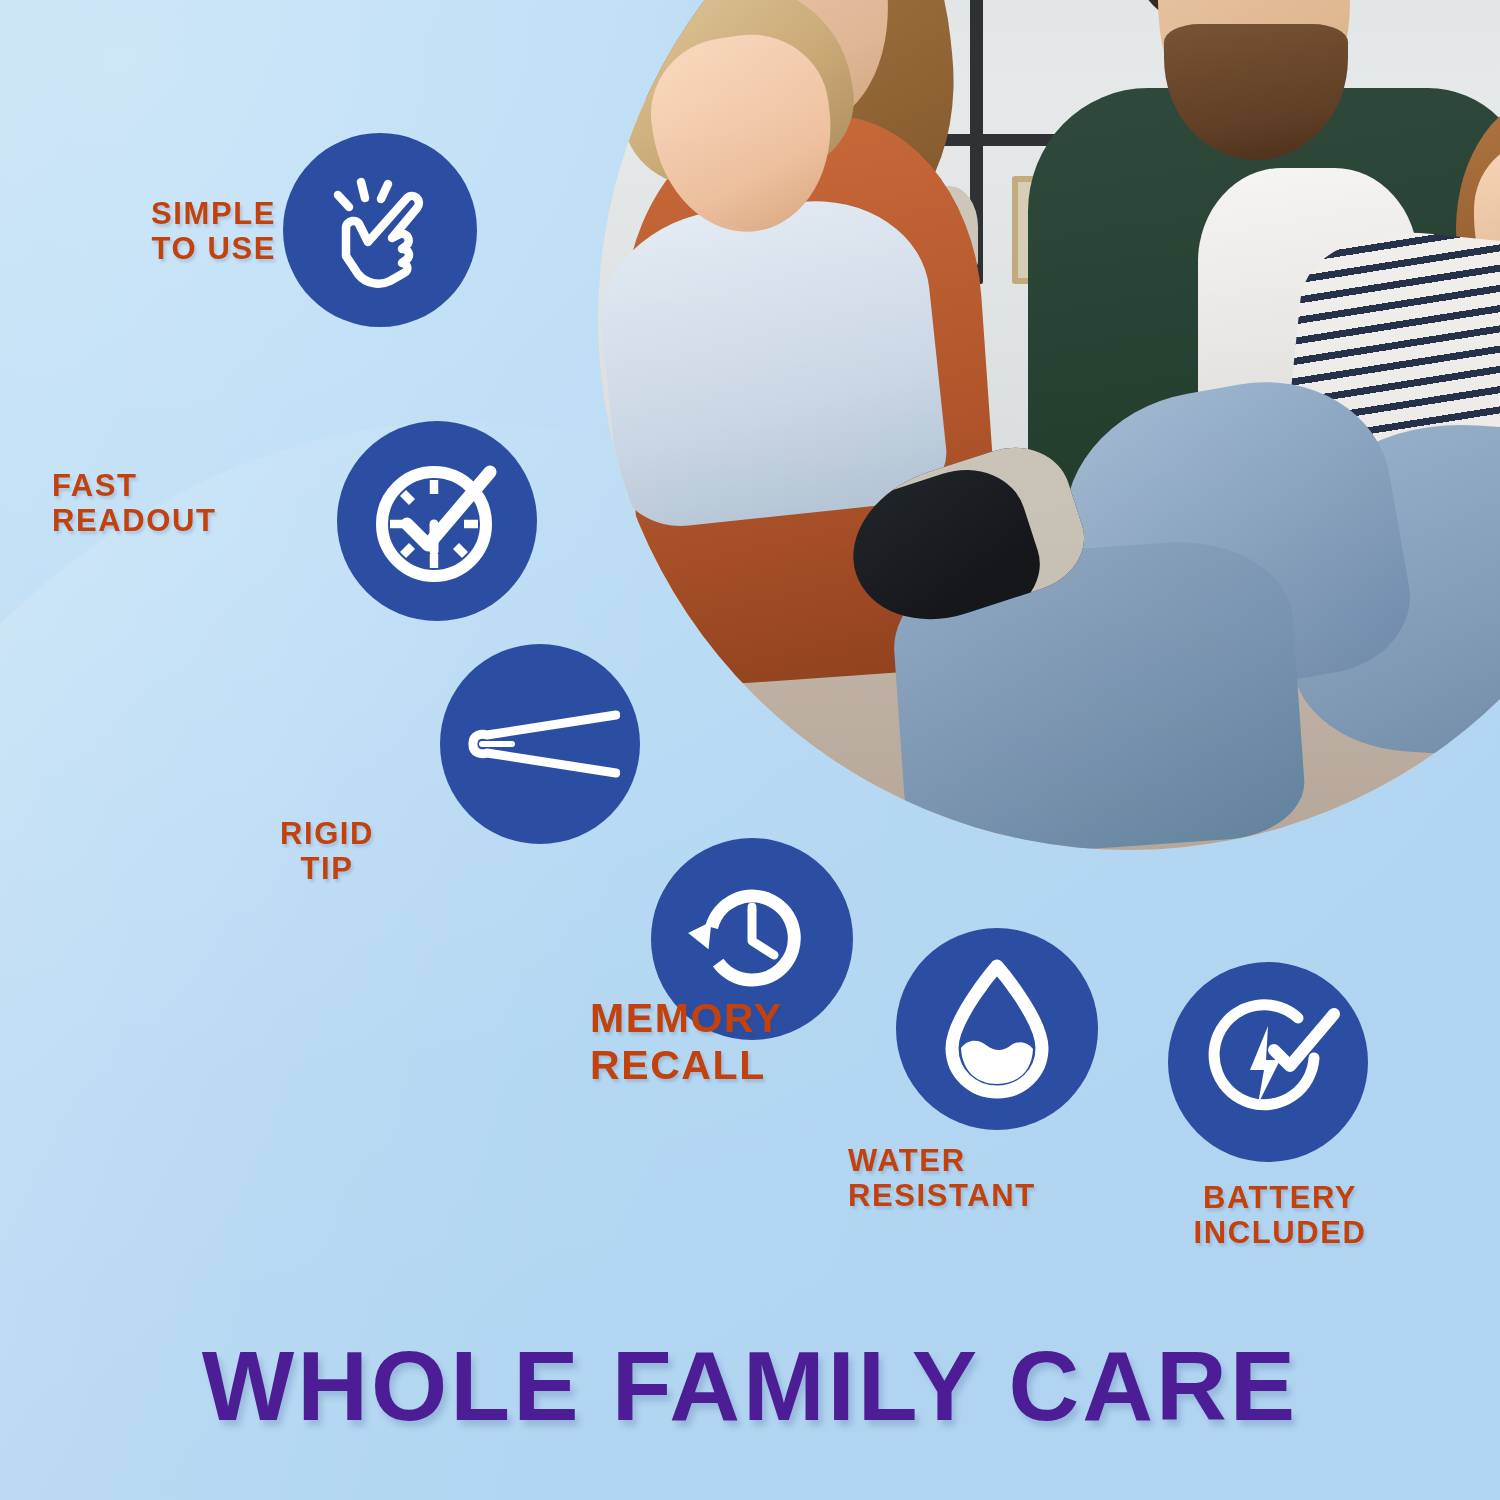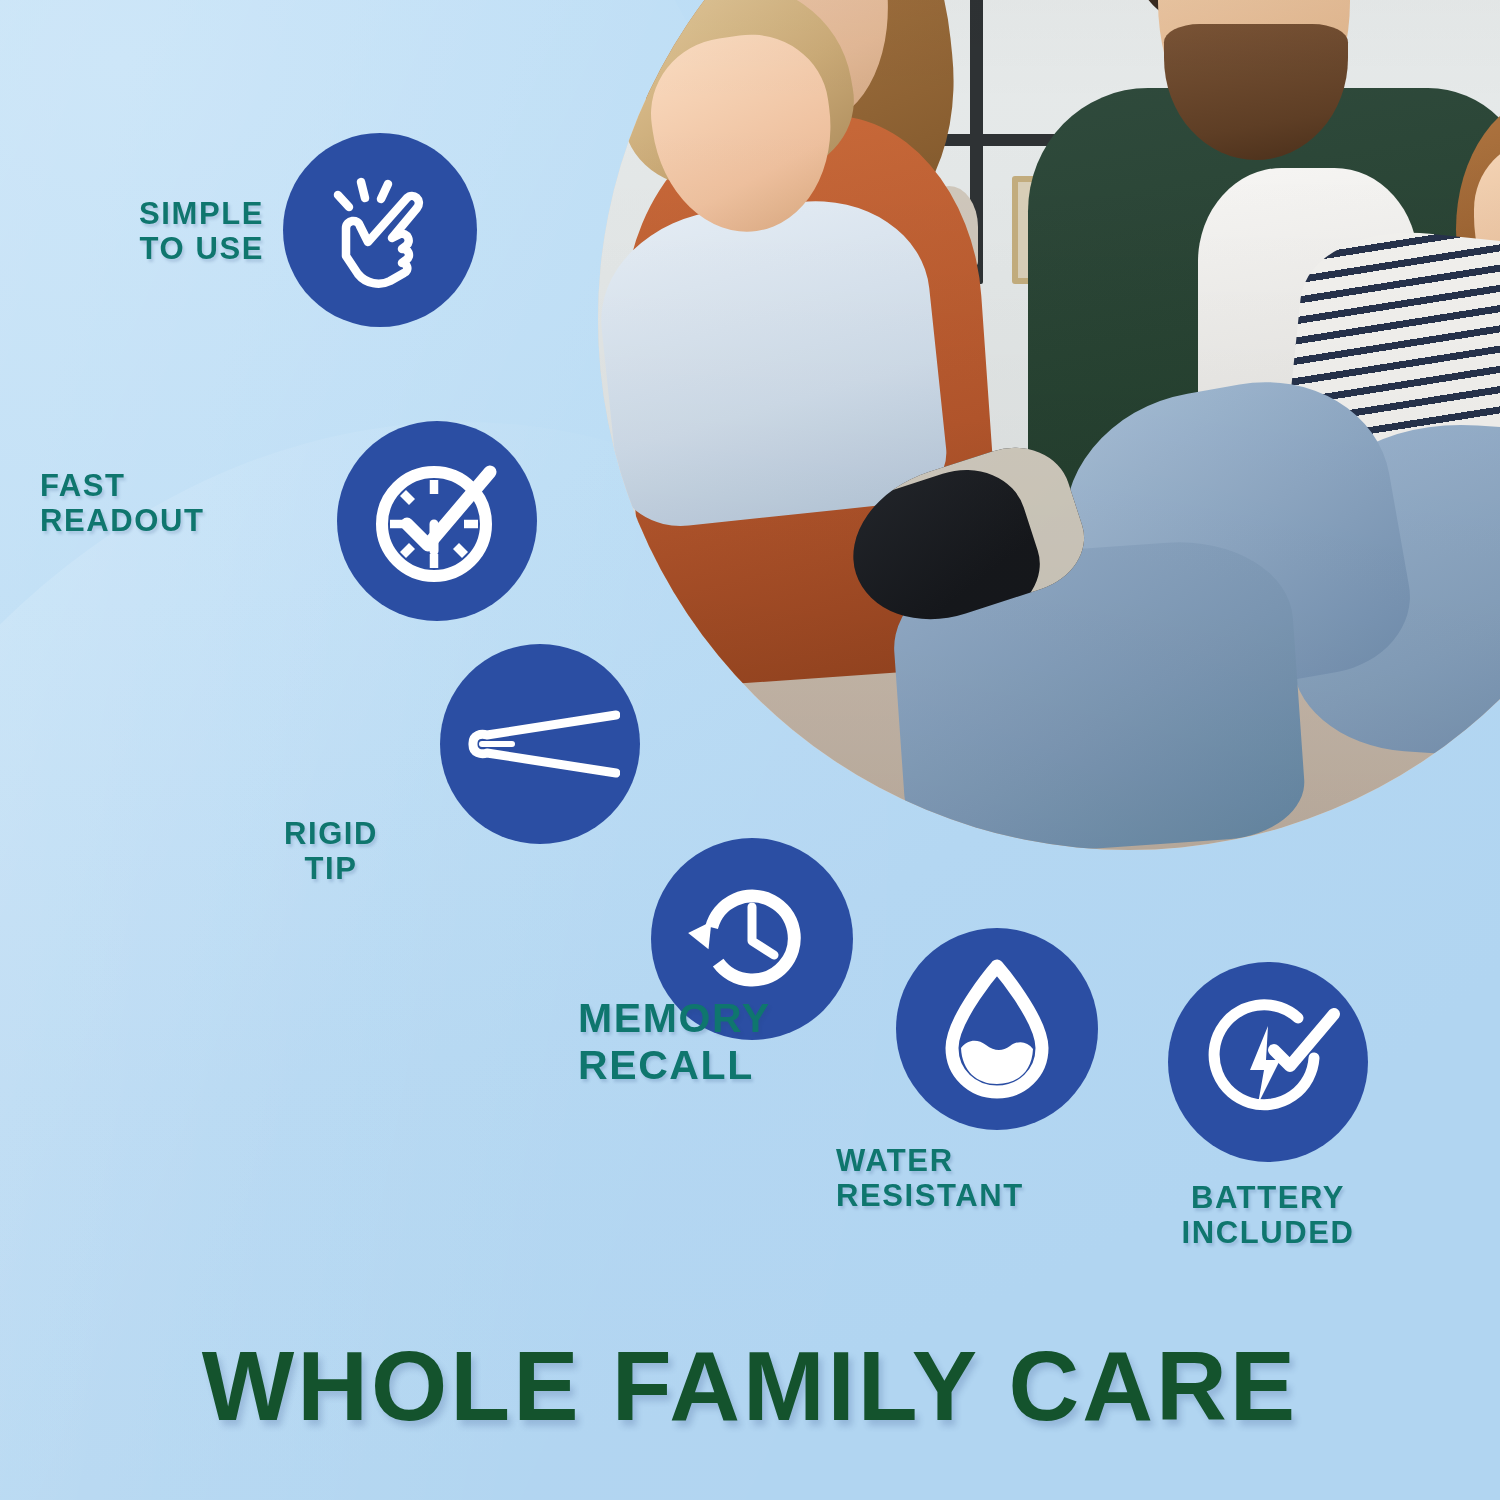--- a/index.html
+++ b/index.html
@@ -227,56 +227,57 @@
     border-radius: 50%;
     background: #2b4ea3;
     display: flex;
     align-items: center;
     justify-content: center;
   }
   .badge svg { display: block; }
 
   .flabel {
     position: absolute;
-    color: #0f766e;
+    color: #c2410c;
     font-weight: 700;
     letter-spacing: 1.6px;
     line-height: 1.14;
     text-transform: uppercase;
     text-shadow: 2px 3px 3px rgba(40,70,130,0.18);
     white-space: pre-line;
+    margin-left: 12px;
   }
 
   
   #f-simple .badge  { left: 283px; top: 133px; width: 194px; height: 194px; }
   #f-simple .flabel { left: 0;    top: 196px; width: 264px; font-size: 31px; text-align: right; }
 
   #f-fast .badge  { left: 337px; top: 421px; width: 200px; height: 200px; }
   #f-fast .flabel { left: 40px;  top: 468px; width: 280px; font-size: 31px; text-align: left; }
 
   #f-rigid .badge  { left: 440px; top: 644px; width: 200px; height: 200px; }
-  #f-rigid .flabel { left: 236px; top: 816px; width: 190px; font-size: 31px; text-align: center; }
+  #f-rigid .flabel { left: 220px; top: 816px; width: 190px; font-size: 31px; text-align: center; }
 
   #f-memory .badge  { left: 651px; top: 838px; width: 202px; height: 202px; }
   #f-memory .flabel { left: 578px; top: 995px; width: 348px; font-size: 41px; }
 
   #f-water .badge  { left: 896px; top: 928px; width: 202px; height: 202px; }
   #f-water .flabel { left: 836px; top: 1143px; width: 322px; font-size: 31px; text-align: left; }
 
   #f-battery .badge  { left: 1168px; top: 962px; width: 200px; height: 200px; }
   #f-battery .flabel { left: 1110px; top: 1180px; width: 316px; font-size: 31px; text-align: center; }
 
   
   .headline {
     position: absolute;
     left: 0;
     top: 1330px;
     width: 1500px;
     text-align: center;
-    color: #14532d;
+    color: #4c1d95;
     font-size: 98px;
     font-weight: 700;
     letter-spacing: 3px;
     text-shadow: 4px 6px 6px rgba(40,70,130,0.20);
     white-space: nowrap;
   }
 </style>
 </head>
 <body>
 

